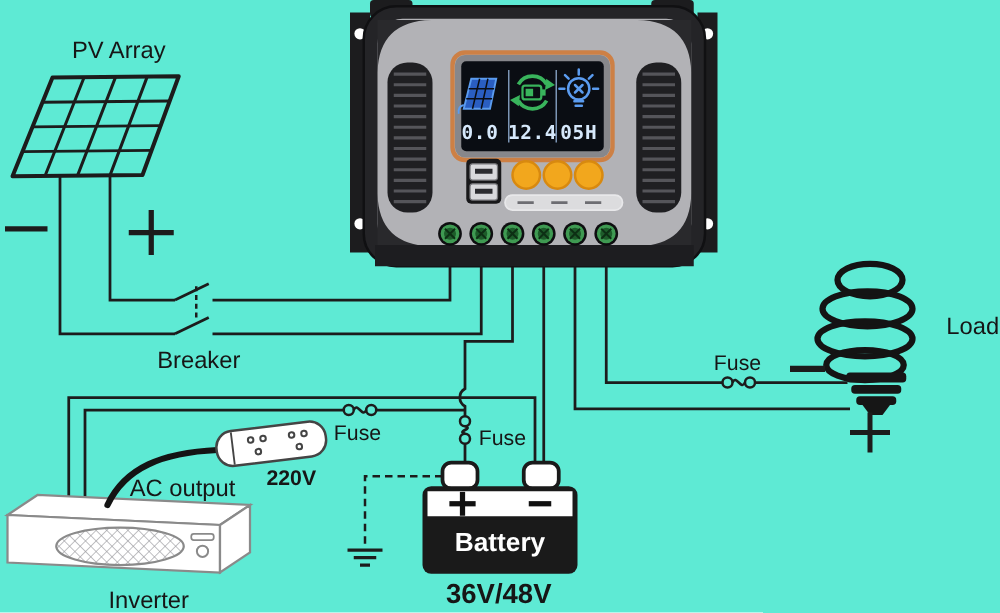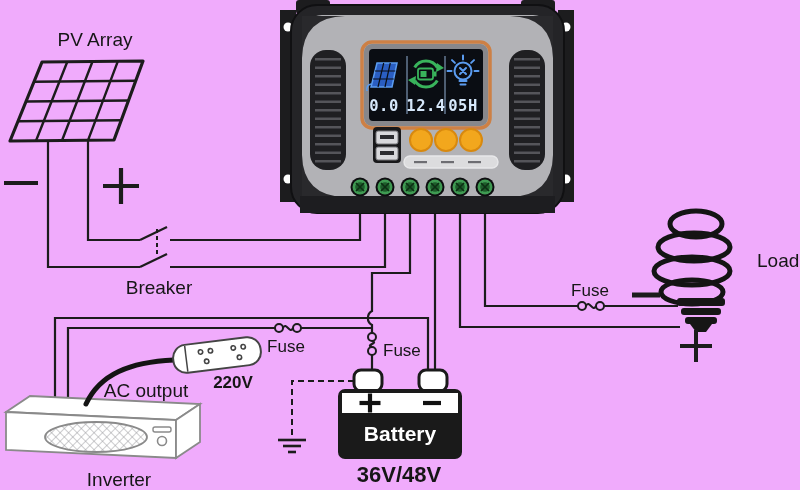--- a/index.html
+++ b/index.html
@@ -1,16 +1,16 @@
 <!DOCTYPE html>
 <html><head>
 <meta charset="utf-8">
 <style>
   html,body{margin:0;padding:0;background:#ffffff;}
-  .stage{position:relative;width:800px;height:490px;background:#f0abfc;overflow:hidden;
+  .stage{position:relative;width:800px;height:490px;background:#5eead4;overflow:hidden;
          font-family:"Liberation Sans",sans-serif;}
   svg{position:absolute;left:0;top:0;}
   .wire{stroke:#1c1c1c;stroke-width:2.2;fill:none;}
   .wire-thin{stroke:#1c1c1c;stroke-width:2;fill:none;}
   .sym{stroke:#1c1c1c;fill:none;}
   .lbl{font-size:19px;fill:#161616;}
   .lbl-sm{font-size:17px;fill:#161616;}
   .lbl-bold{font-weight:bold;}
   .lcd-digit{font-family:"DejaVu Sans Mono",monospace;font-size:15.5px;font-weight:bold;letter-spacing:.5px;}
 </style>

